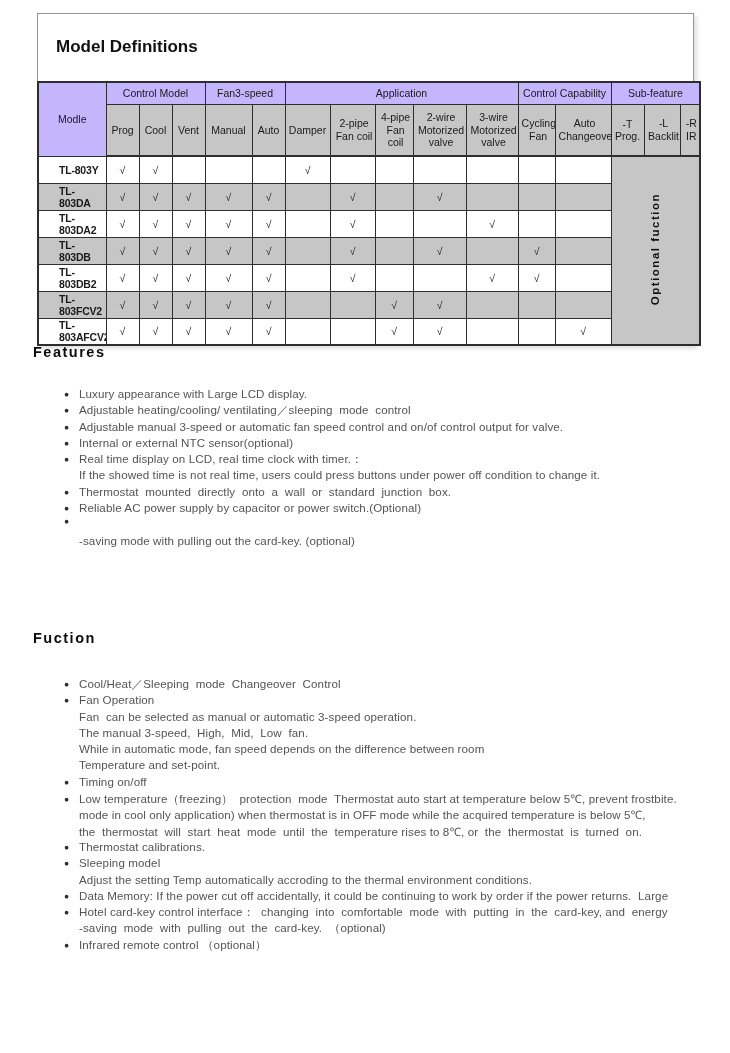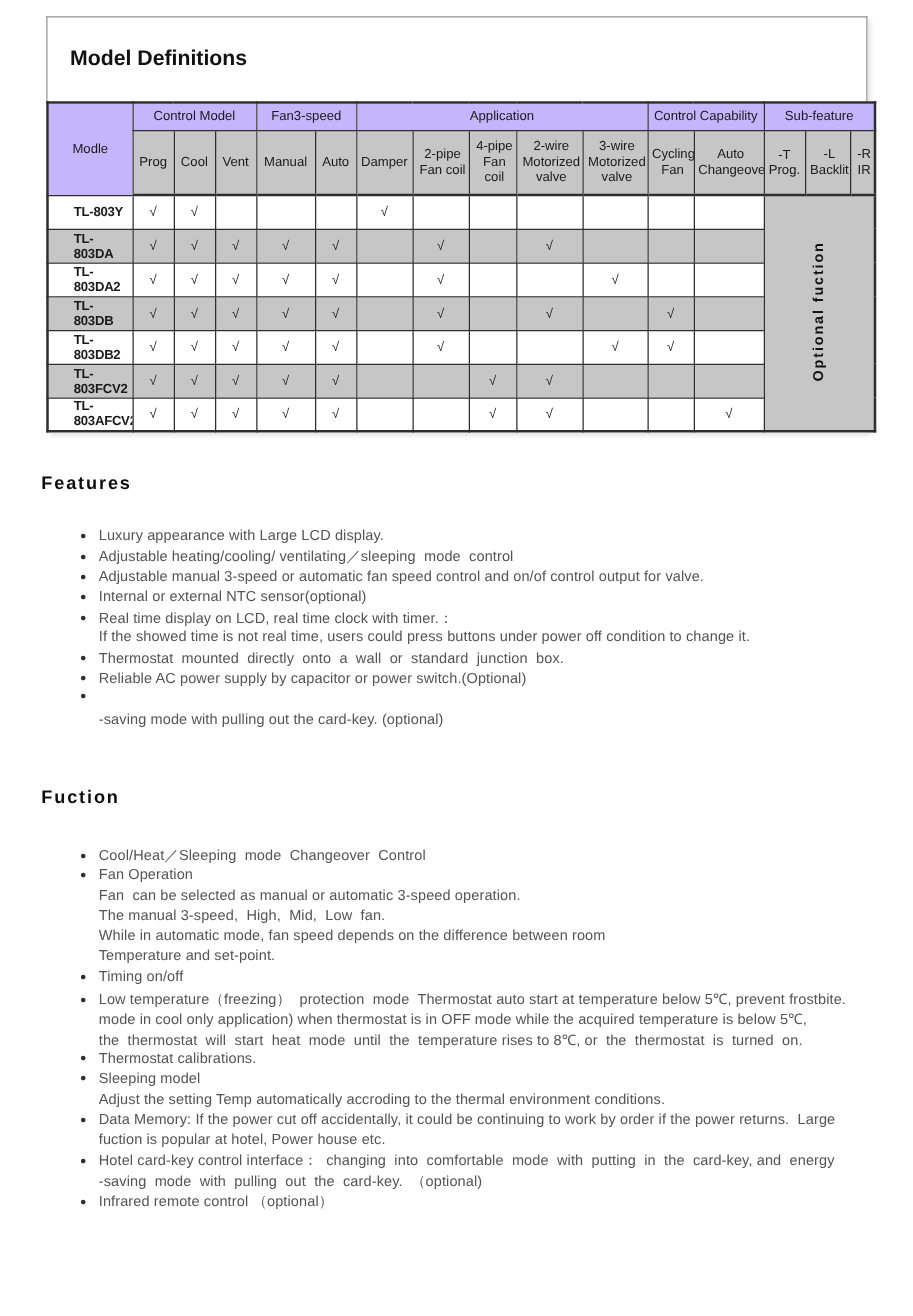--- a/index.html
+++ b/index.html
@@ -74,21 +74,21 @@
     writing-mode: vertical-rl;
     transform: rotate(180deg);
     font-weight: bold;
     font-size: 11.5px;
     letter-spacing: 1.5px;
     color: #111;
   }
 
   
   .section { position: absolute; left: 33px; }
-  .section-features { top: 344px; margin-top: 35px; }
+  .section-features { top: 344px; }
   .section-fuction  { top: 630px; }
   .section-heading {
     font-size: 14.5px;
     font-weight: bold;
     color: #0d0d0d;
     letter-spacing: 1.5px;
   }
   .bullet-list { padding-left: 31px; }
   .section-features .bullet-list { margin-top: 27px; }
   .section-fuction  .bullet-list { margin-top: 31px; }
@@ -315,20 +315,19 @@
         <div class="line cont"><span class="txt">While in automatic mode, fan speed depends on the difference between room</span></div>
         <div class="line cont"><span class="txt">Temperature and set-point.</span></div>
         <div class="line"><span class="dot">●</span><span class="txt">Timing on/off</span></div>
         <div class="line"><span class="dot">●</span><span class="txt">Low temperature（freezing）  protection  mode  Thermostat auto start at temperature below 5℃, prevent frostbite.</span></div>
         <div class="line cont"><span class="txt">mode in cool only application) when thermostat is in OFF mode while the acquired temperature is below 5℃,</span></div>
         <div class="line cont"><span class="txt">the  thermostat  will  start  heat  mode  until  the  temperature rises to 8℃, or  the  thermostat  is  turned  on.</span></div>
         <div class="line"><span class="dot">●</span><span class="txt">Thermostat calibrations.</span></div>
         <div class="line"><span class="dot">●</span><span class="txt">Sleeping model</span></div>
         <div class="line cont"><span class="txt">Adjust the setting Temp automatically accroding to the thermal environment conditions.</span></div>
         <div class="line"><span class="dot">●</span><span class="txt">Data Memory: If the power cut off accidentally, it could be continuing to work by order if the power returns.  Large</span></div>
-        <div class="line cont"><span class="txt">fuction is popular at hotel, Power house etc.</span></div>
         <div class="line"><span class="dot">●</span><span class="txt">Hotel card-key control interface：  changing  into  comfortable  mode  with  putting  in  the  card-key, and  energy</span></div>
         <div class="line cont"><span class="txt">-saving  mode  with  pulling  out  the  card-key.  （optional)</span></div>
         <div class="line"><span class="dot">●</span><span class="txt">Infrared remote control （optional）</span></div>
       </div>
   </div>
 
 </div>
 
 </body></html>

